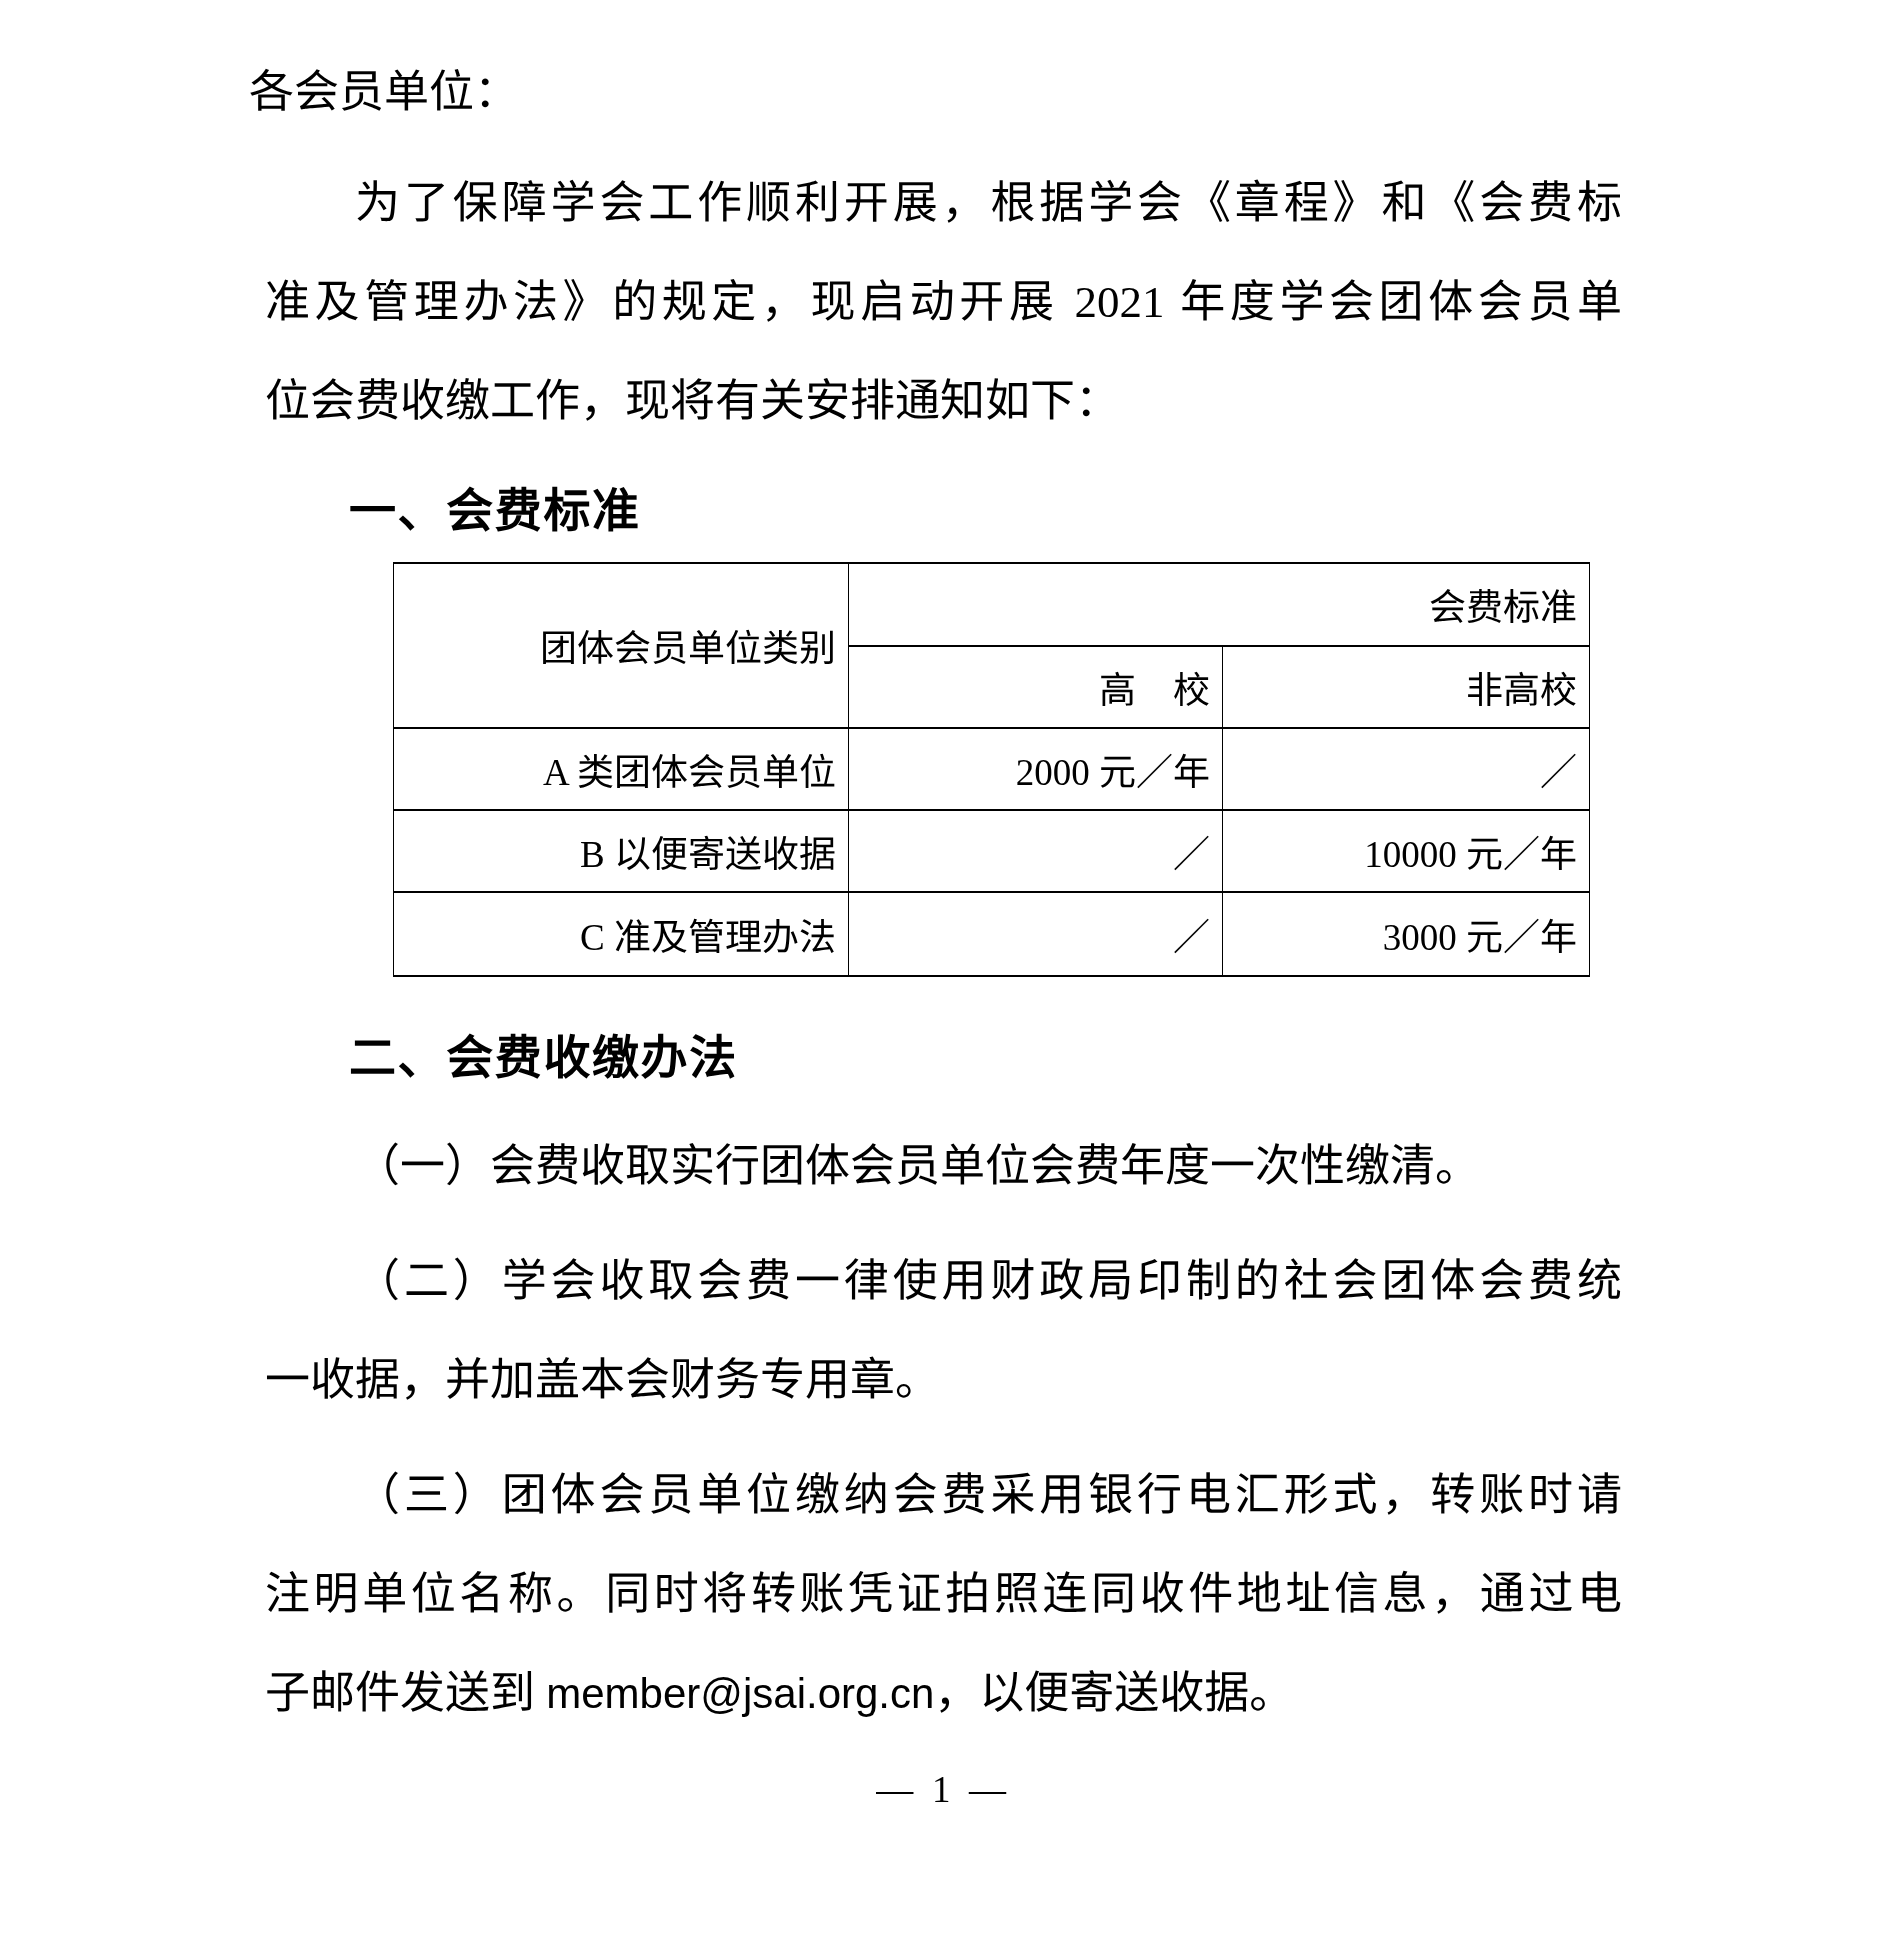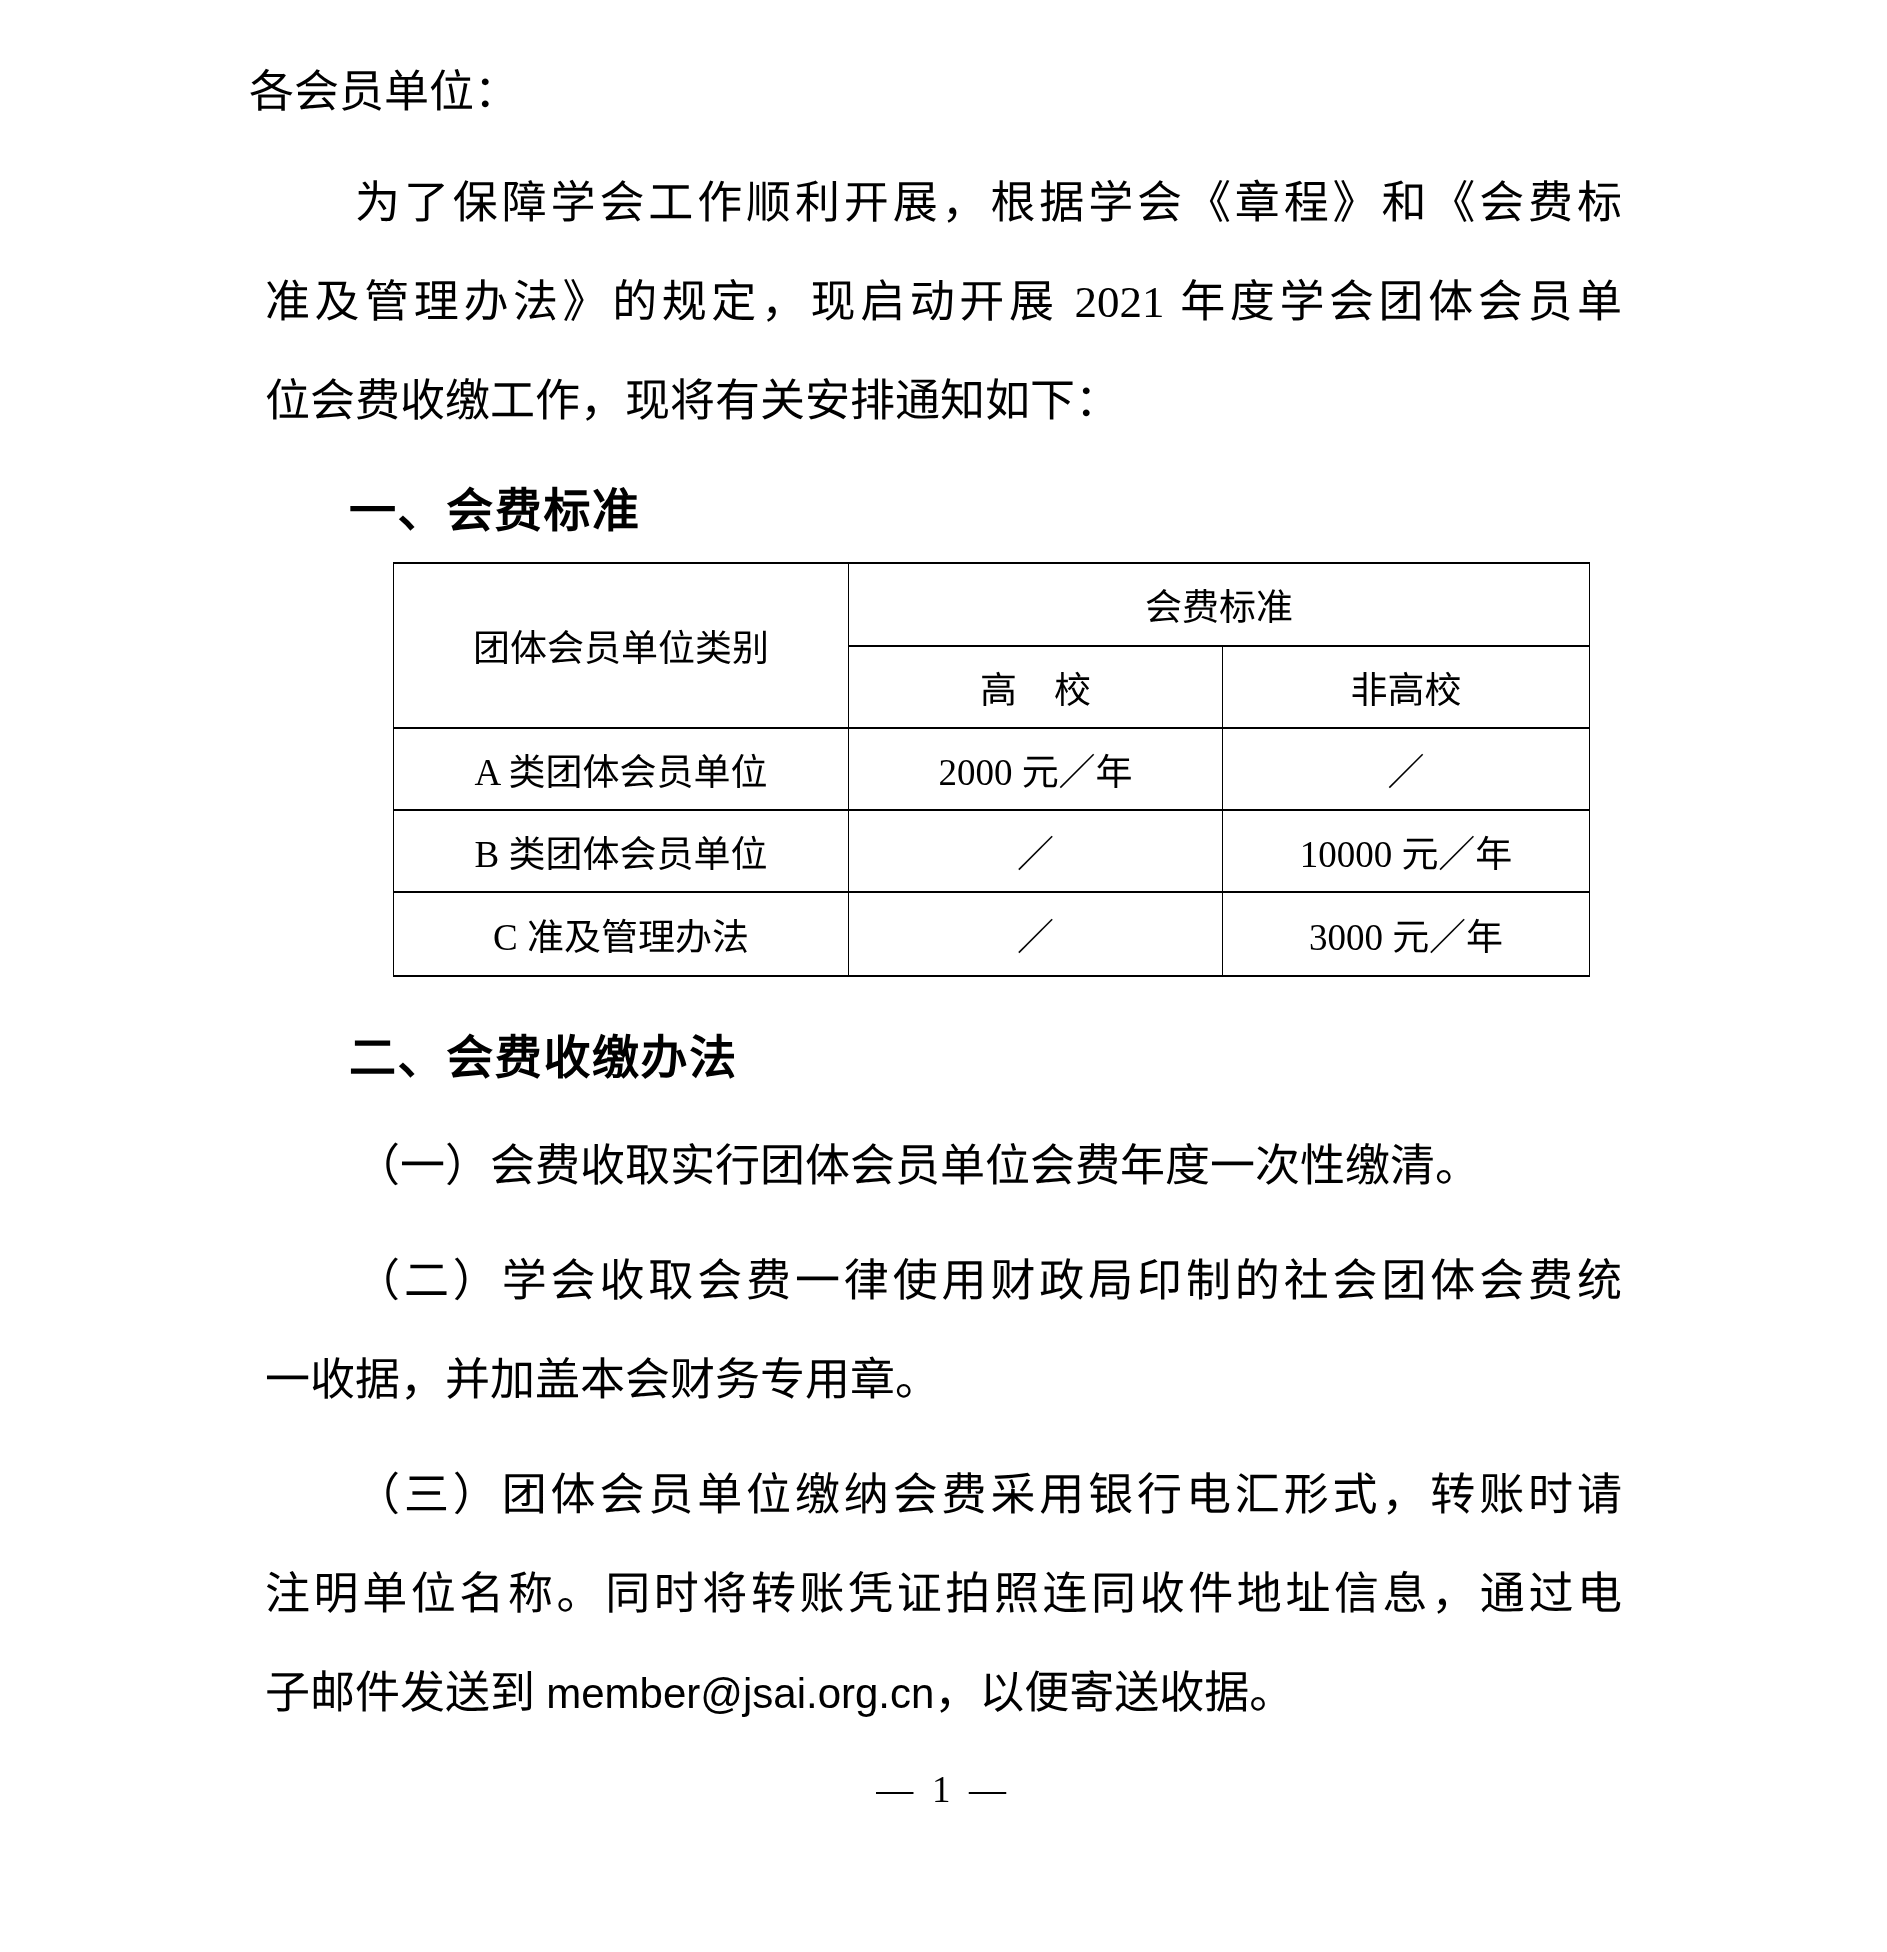--- a/index.html
+++ b/index.html
@@ -45,21 +45,21 @@
   table.fee-table {
     border-collapse: collapse;
     table-layout: fixed;
     width: 1196px;
     margin: 0 0 0 144px;
   }
   table.fee-table td {
     border: 1.6px solid #000;
     border-top-width: 2.3px;
     border-bottom-width: 2.3px;
-    text-align: center;
+    text-align: right;
     vertical-align: middle;
     font-size: 37px;
     padding: 12px;
     overflow: hidden;
   }
   tr.rh1 { height: 83px; }
   tr.rh2 { height: 82px; }
   tr.rh3 { height: 84px; }
   .email { font-family: Liberation Sans, sans-serif; font-size: 42px; }
   .page-number {
@@ -99,21 +99,21 @@
       <tr class="rh2">
         <td>高　校</td>
         <td>非高校</td>
       </tr>
       <tr class="rh2">
         <td>A 类团体会员单位</td>
         <td>2000 元／年</td>
         <td>／</td>
       </tr>
       <tr class="rh2">
-        <td>B 类团体会员单位</td>
+        <td>B 以便寄送收据</td>
         <td>／</td>
         <td>10000 元／年</td>
       </tr>
       <tr class="rh3">
         <td>C 准及管理办法</td>
         <td>／</td>
         <td>3000 元／年</td>
       </tr>
     </tbody>
   </table>

